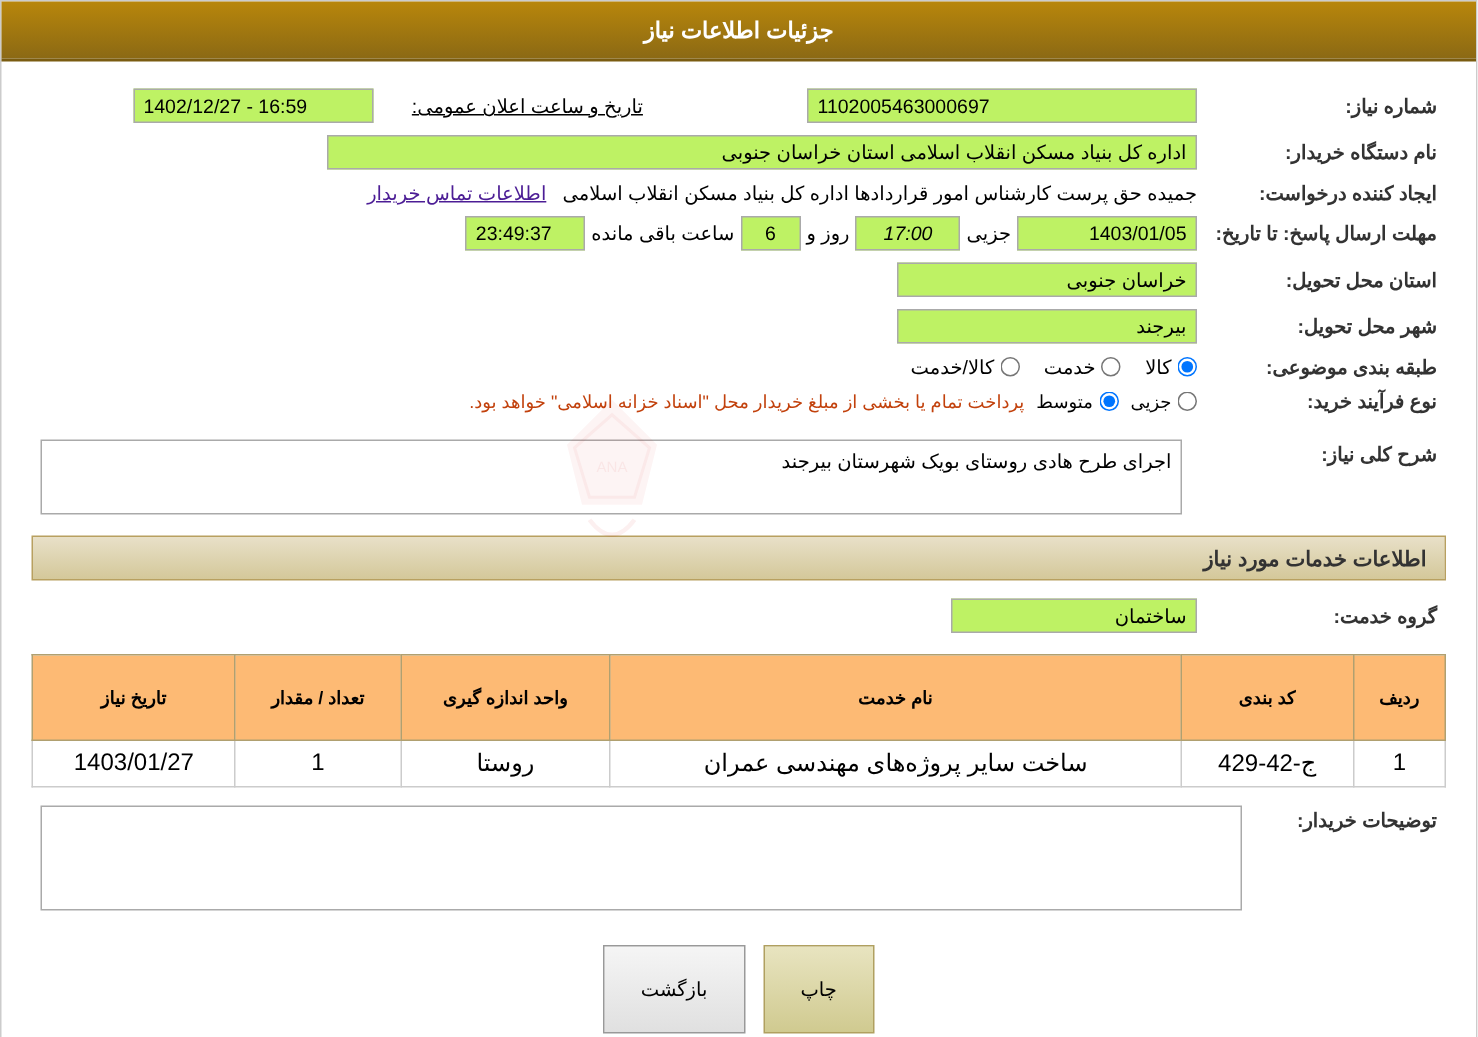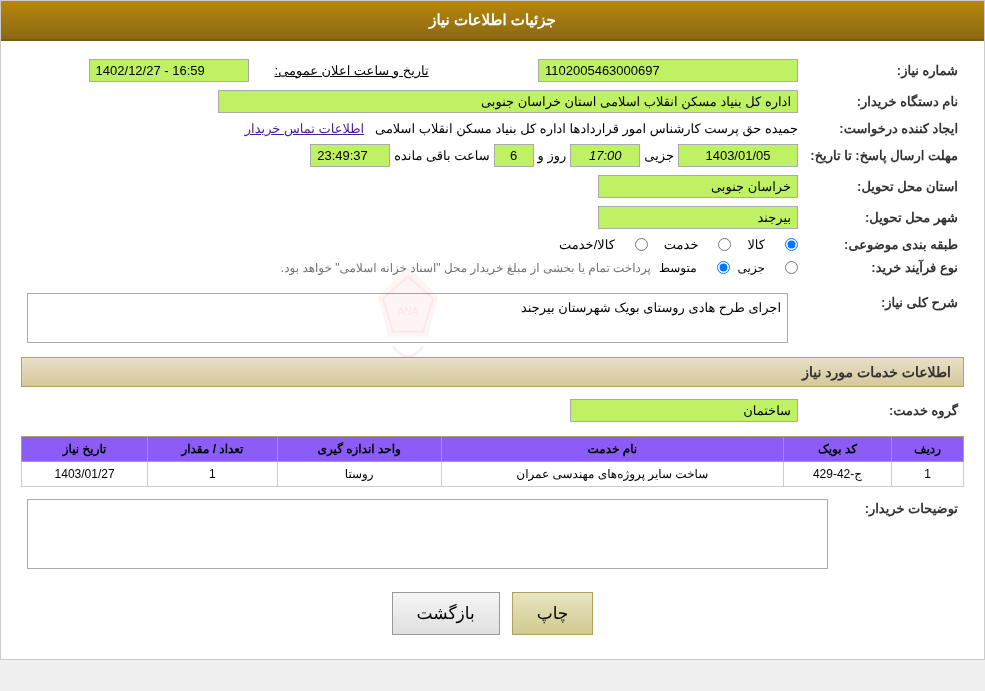--- a/index.html
+++ b/index.html
@@ -79,64 +79,64 @@
     
     .radio-row {
       display: flex;
       align-items: center;
       gap: 16px;
       direction: rtl;
     }
     .radio-item {
       display: flex;
       align-items: center;
-      gap: 20px;
+      gap: 4px;
     }
     
     .purchase-row {
       display: flex;
       align-items: center;
       gap: 8px;
       direction: rtl;
       font-size: 12px;
     }
     
     .service-table {
       width: 100%;
       border-collapse: collapse;
       margin: 8px 0;
     }
     .service-table th {
-      background: #8b5cf6;
+      background: #fdba74;
       border: 1px solid #b0a070;
-      padding: 5px 8px;
+      padding: 21px 8px;
       text-align: center;
       font-size: 12px;
       font-weight: bold;
     }
     .service-table td {
       border: 1px solid #ccc;
       padding: 5px 8px;
       text-align: center;
-      font-size: 12px;
+      font-size: 16px;
     }
     
     .btn-row {
       text-align: center;
       margin: 16px 0 10px 0;
       display: flex;
       justify-content: center;
       gap: 12px;
     }
     .btn {
-      padding: 10px 24px;
+      padding: 21px 24px;
       border: 1px solid #999;
       background: linear-gradient(to bottom, #f5f5f5, #e0e0e0);
       cursor: pointer;
-      font-size: 17px;
+      font-size: 13px;
       font-family: Tahoma, Arial, sans-serif;
     }
     .btn-print {
       background: linear-gradient(to bottom, #e8e4c0, #d0ca90);
       border: 1px solid #b0a060;
     }
     .buyer-desc-area {
       border: 1px solid #aaa;
       background: #fff;
       width: 100%;
@@ -209,21 +209,21 @@
           <span>جمیده حق پرست کارشناس امور قراردادها اداره کل بنیاد مسکن انقلاب اسلامی</span>
           &nbsp;
           <span class="link-blue">اطلاعات تماس خریدار</span>
         </td>
       </tr>
 
       <tr>
         <td class="label-cell">مهلت ارسال پاسخ: تا تاریخ:</td>
         <td class="value-cell" colspan="3">
           <div class="row-flex">
-            <div class="input-box input-narrow" style="direction:ltr;text-align:center;">1403/01/05</div>
+            <div class="input-box input-narrow" style="direction:ltr;text-align:right;">1403/01/05</div>
             <span>جزیی</span>
             <div class="input-box" style="width:70px;direction:ltr;text-align:center;font-style:italic;">17:00</div>
             <span>روز و</span>
             <div class="input-box" style="width:40px;text-align:center;">6</div>
             <span>ساعت باقی مانده</span>
             <div class="input-box" style="width:80px;direction:ltr;text-align:left;">23:49:37</div>
           </div>
         </td>
       </tr>
 
@@ -266,21 +266,21 @@
         <td class="value-cell" colspan="3">
           <div class="purchase-row">
             <div class="radio-item">
               <input type="radio" name="purchase" style="">
               <span>جزیی</span>
             </div>
             <div class="radio-item">
               <input type="radio" name="purchase" checked="" style="">
               <span>متوسط</span>
             </div>
-            <span style="font-size:12px;color:#737373;">پرداخت تمام یا بخشی از مبلغ خریدار محل "اسناد خزانه اسلامی" خواهد بود.</span>
+            <span style="font-size:12px;color:#c2410c;">پرداخت تمام یا بخشی از مبلغ خریدار محل "اسناد خزانه اسلامی" خواهد بود.</span>
           </div>
         </td>
       </tr>
     </tbody>
       </table>
 
     <table class="info-table">
       <tbody>
           <tr>
         <td class="label-cell" style="vertical-align:top;padding-top:6px;width:130px;">شرح کلی نیاز:</td>
@@ -302,31 +302,31 @@
     </tbody>
       </table>
 
     <div class="section-title">اطلاعات خدمات مورد نیاز</div>
 
     <table class="info-table">
       <tbody>
           <tr>
         <td class="label-cell">گروه خدمت:</td>
         <td>
-          <div class="input-box" style="width:228px;">ساختمان</div>
+          <div class="input-box" style="width:164px;">ساختمان</div>
         </td>
       </tr>
     </tbody>
       </table>
 
     <table class="service-table">
       <thead>
         <tr>
           <th>ردیف</th>
-          <th>کد بویک</th>
+          <th>کد بندی</th>
           <th>نام خدمت</th>
           <th>واحد اندازه گیری</th>
           <th>تعداد / مقدار</th>
           <th>تاریخ نیاز</th>
         </tr>
       </thead>
       <tbody>
         <tr>
           <td>1</td>
           <td>ج-42-429</td>

